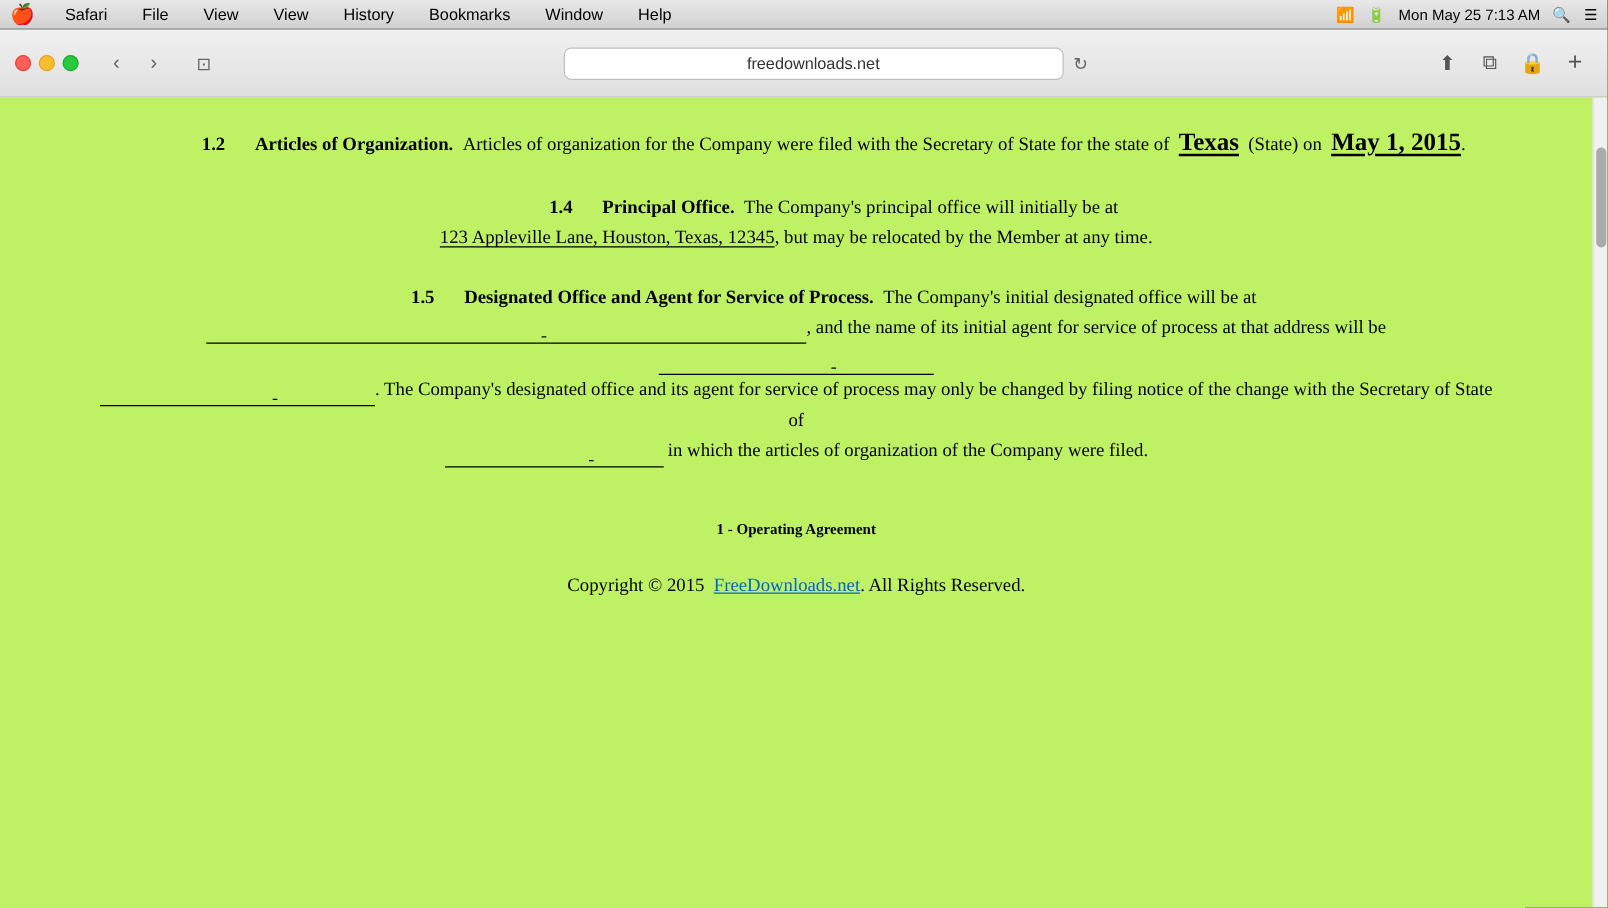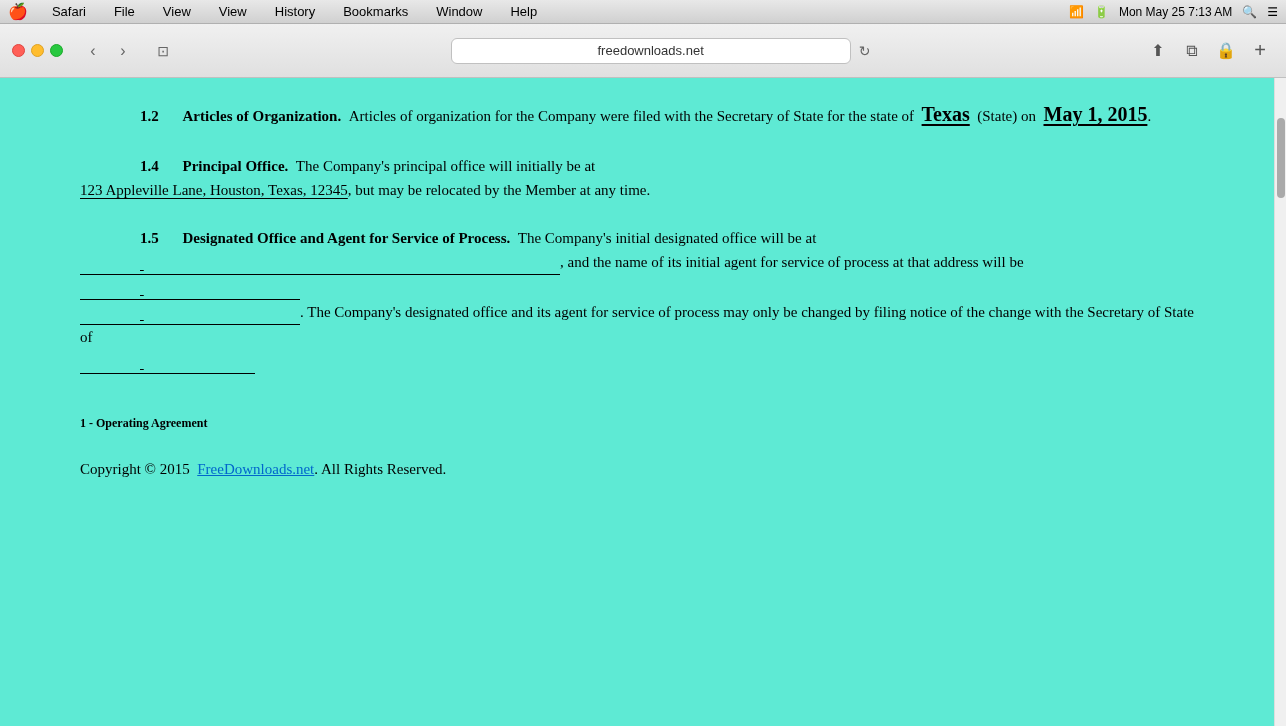--- a/index.html
+++ b/index.html
@@ -161,23 +161,24 @@
       align-items: center;
       justify-content: center;
       color: #555;
       font-size: 16px;
       cursor: pointer;
     }
 
     
     .content-area {
       flex: 1;
-      background: #5eead4;
+      background: #bef264;
       display: flex;
       overflow: hidden;
+      text-align: center;
     }
 
     .page-content {
       flex: 1;
       padding: 20px 80px 20px 80px;
       font-size: 15px;
       line-height: 1.6;
       color: #000;
       font-family: 'Times New Roman', Times, serif;
       overflow-y: auto;
@@ -325,21 +326,21 @@
           <br><span class="underline-fill">123 Appleville Lane, Houston, Texas, 12345</span><span>, but may be relocated by the Member at any time.</span>
         </p>
       </div>
 
       <div class="section">
         <p class="para-indent">
           <span class="section-num">1.5</span>
           <span class="section-title">Designated Office and Agent for Service of Process.</span>
           &nbsp;<span>The Company's initial designated office will be at</span><span class="underline-fill" style="display:inline-block;width:480px;border-bottom:1px solid #000;">&nbsp;</span><span>, and the name of its initial agent for service of process at that address will be</span><span class="underline-fill" style="display:inline-block;width:220px;border-bottom:1px solid #000;">&nbsp;</span>
           <br><span class="underline-fill" style="display:inline-block;width:220px;border-bottom:1px solid #000;">&nbsp;</span><span>. The Company's designated office and its agent for service of process may only be changed by filing notice of the change with the Secretary of State of</span>
-          <br><span class="underline-fill" style="display:inline-block;width:175px;border-bottom:1px solid #000;">&nbsp;</span>&nbsp;
+          <br><span class="underline-fill" style="display:inline-block;width:175px;border-bottom:1px solid #000;">&nbsp;</span>&nbsp;<span>in which the articles of organization of the Company were filed.</span>
         </p>
       </div>
 
       <div class="section footer-section">
         <p class="h1-title">1 - Operating Agreement</p>
       </div>
 
       <div class="section">
         <p>
           <span>Copyright © 2015</span>

